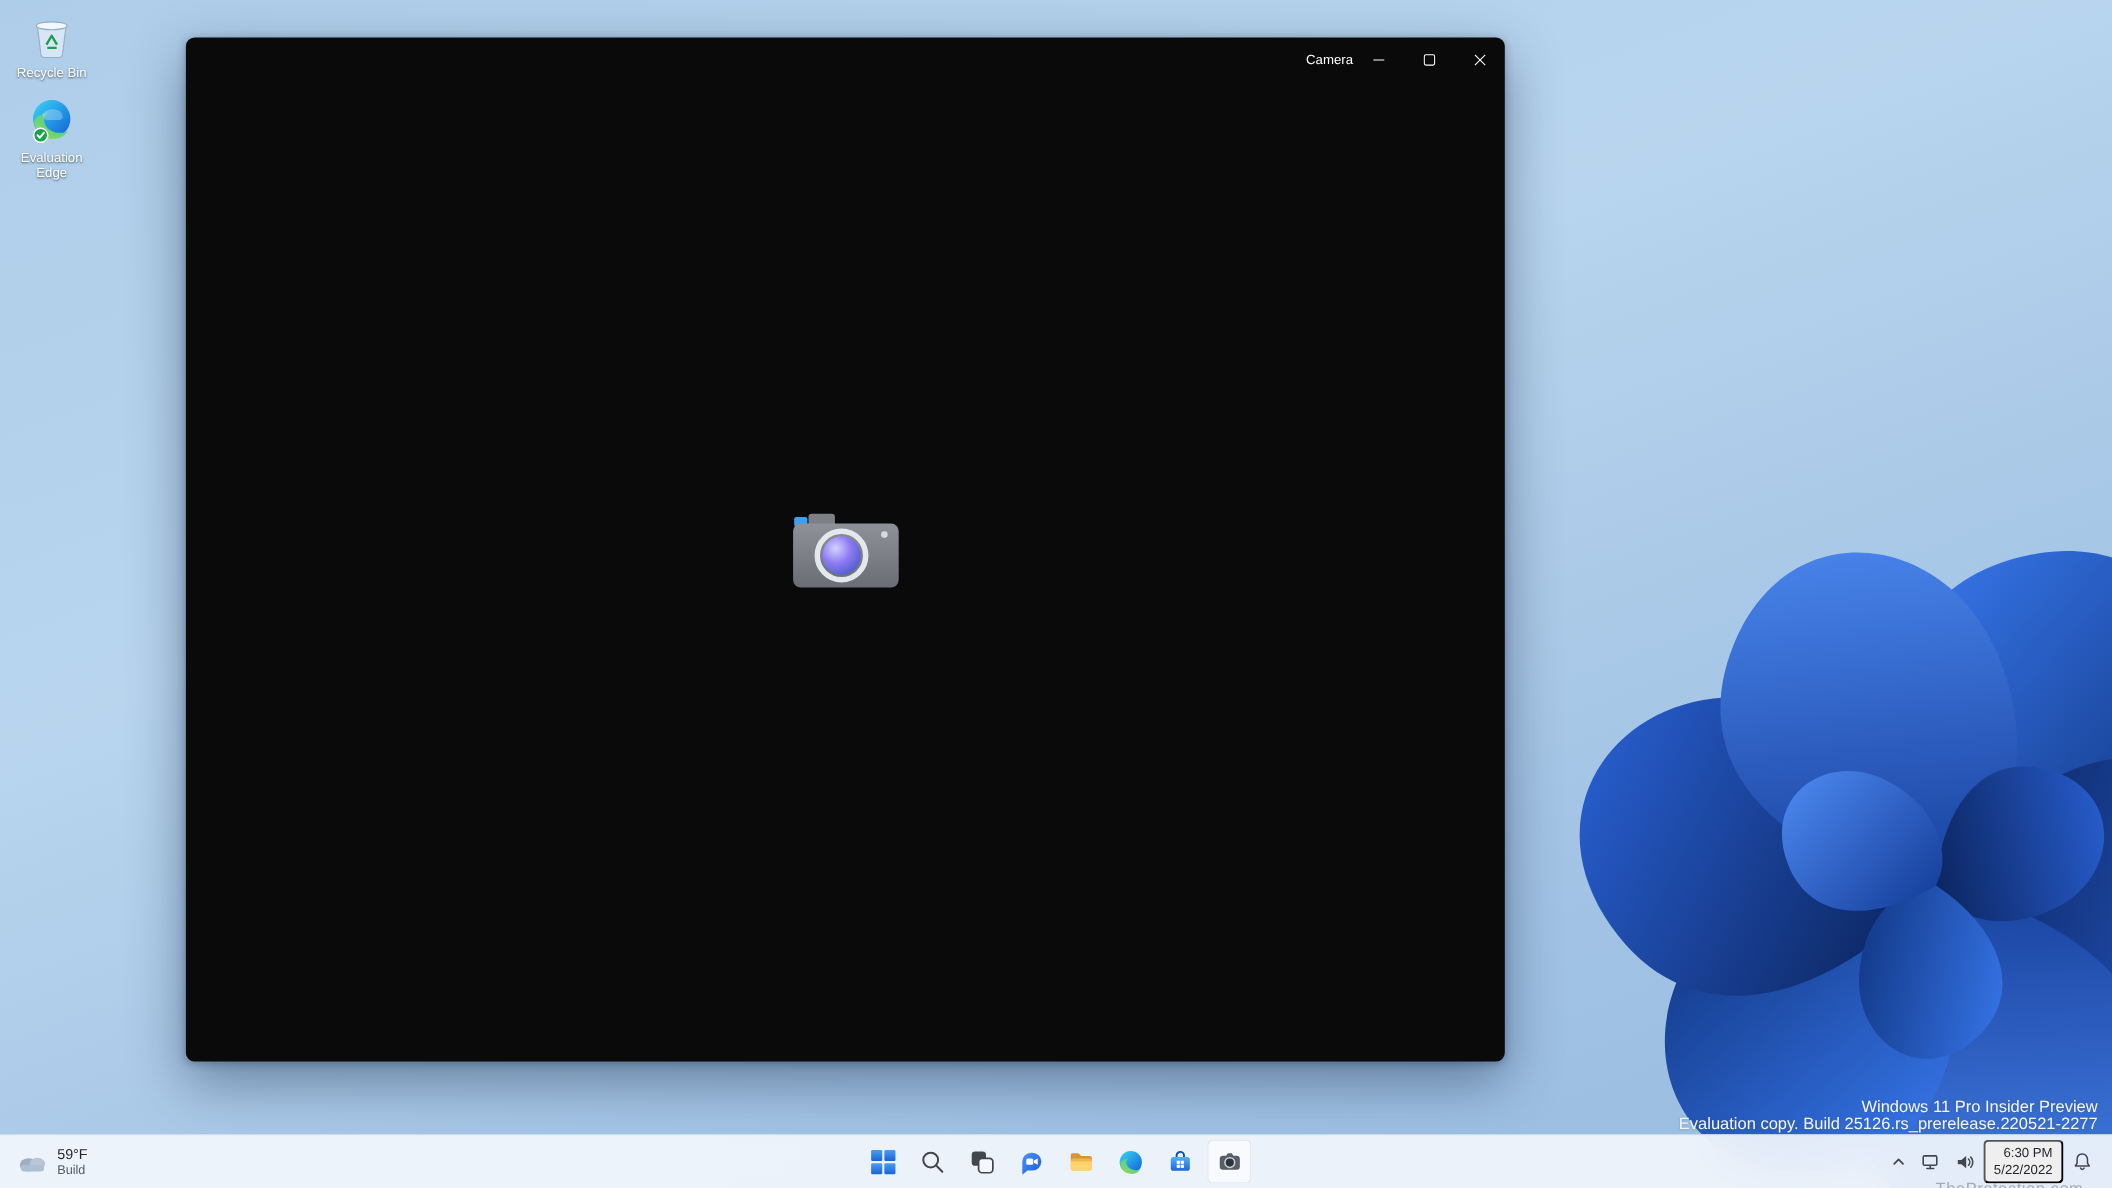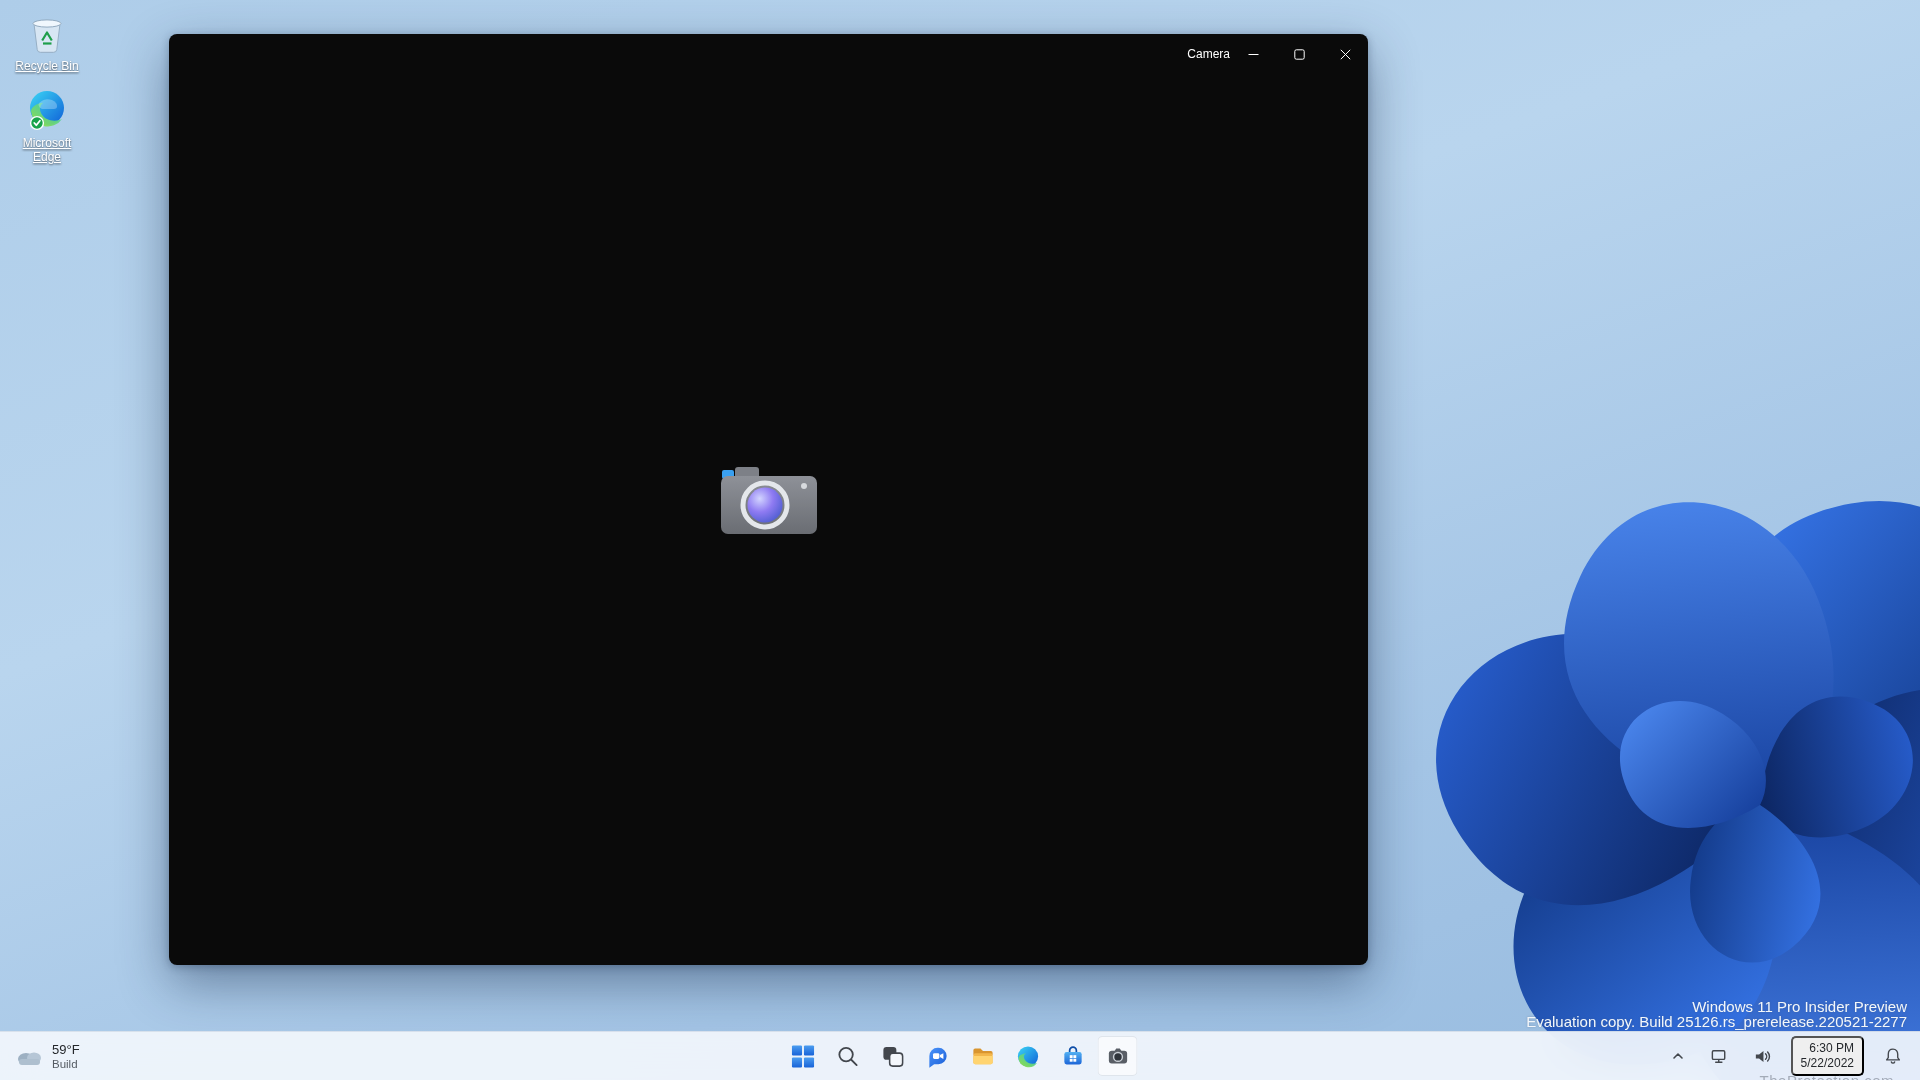--- a/index.html
+++ b/index.html
@@ -9,21 +9,21 @@
     background:linear-gradient(160deg,#aecde9 0%,#b9d5ee 38%,#a3c4e5 72%,#97bbdf 100%);
   }
   
   .bloom{position:absolute;right:-60px;top:375px;z-index:0;}
   
   .desktop-icons{position:absolute;left:4px;top:10px;z-index:2;display:flex;flex-direction:column;gap:14px;}
   .desktop-icon{width:86px;display:flex;flex-direction:column;align-items:center;cursor:default;}
   .desktop-icon .art{width:46px;height:46px;display:flex;align-items:center;justify-content:center;}
   .desktop-icon .lbl{
     margin-top:3px;font-size:12px;line-height:14px;color:#fff;text-align:center;
-    text-shadow:0 1px 2px rgba(0,0,0,.65);max-width:80px;text-decoration:underline;
+    text-shadow:0 1px 2px rgba(0,0,0,.65);max-width:80px;
   }
   
   .build-watermark{
     position:absolute;right:13px;top:999px;z-index:1;text-align:right;
     color:#f3f7fb;font-size:15px;line-height:15px;text-shadow:0 0 2px rgba(70,90,120,.45);
   }
   .overlay-watermark{
     position:absolute;right:26px;top:1072px;z-index:8;font-size:15px;
     color:rgba(75,82,92,.42);letter-spacing:.5px;pointer-events:none;
   }
@@ -51,21 +51,21 @@
   }
   .weather-text{display:flex;flex-direction:column;justify-content:center;}
   .weather-temp{font-size:13px;color:#24272b;line-height:15px;}
   .weather-cond{font-size:11.5px;color:#555b63;line-height:14px;}
   .tb-center{position:absolute;left:50%;transform:translateX(-50%);top:0;height:48px;display:flex;align-items:center;gap:5px;}
   .tb-btn{
     width:40px;height:40px;border-radius:5px;display:flex;align-items:center;justify-content:center;
     background:transparent;border:0;cursor:pointer;position:relative;
   }
   .tb-btn.active{background:rgba(255,255,255,.62);box-shadow:inset 0 0 0 1px rgba(90,110,135,.15);}
-  .tray{position:absolute;right:0;top:0;height:48px;display:flex;align-items:center;padding-right:12px;gap:14px;}
+  .tray{position:absolute;right:0;top:0;height:48px;display:flex;align-items:center;padding-right:12px;gap:2px;}
   .tray-btn{height:40px;border-radius:5px;display:flex;align-items:center;justify-content:center;background:transparent;border:0;cursor:pointer;padding:0 5px;}
   .clock{display:flex;flex-direction:column;align-items:flex-end;justify-content:center;padding:0 8px;height:40px;border-radius:5px;cursor:pointer;}
   .clock div{font-size:12px;color:#24272b;line-height:15px;}
 </style>
 </head>
 <body>
 
 <div class="screen">
 
   <svg class="bloom" width="620" height="720" viewBox="0 0 620 720">
@@ -142,21 +142,21 @@
                 <stop offset="1" stop-color="#28c5cf"></stop>
               </linearGradient>
           </defs>
           <circle cx="23" cy="21" r="17" fill="url(#edA)"></circle>
           <path d="M7 24 a17 17 0 0 0 31 8 c-6.5 3.2 -16.5 2 -20.5 -5 c-3 -5.2 -1 -9.2 2 -11.2 c-6.5 0.4 -11.5 3.7 -12.5 8.2 z" fill="url(#edB)" opacity="0.95"></path>
           <path d="M14.5 17 a10.5 9.5 0 0 1 17.5 -1 c2 3 1 6 -2 6 h-10.5 c-3 0 -5 -2 -5 -5 z" fill="#eaf6ff" opacity="0.3"></path>
           <circle cx="13" cy="36" r="6.4" fill="#17a34a" stroke="#fff" stroke-width="1.4"></circle>
           <path d="M10.3 36 l2 2.2 3.6 -4.4" stroke="#fff" stroke-width="1.8" fill="none" stroke-linecap="round" stroke-linejoin="round"></path>
         </svg>
       </div>
-      <div class="lbl">Microsoft Edge</div>
+      <div class="lbl">Evaluation Edge</div>
     </div>
   </div>
 
   <div class="build-watermark">
     <div>Windows 11 Pro Insider Preview</div>
     <div>Evaluation copy. Build 25126.rs_prerelease.220521-2277</div>
   </div>
 
   <div class="window">
     <div class="titlebar">

